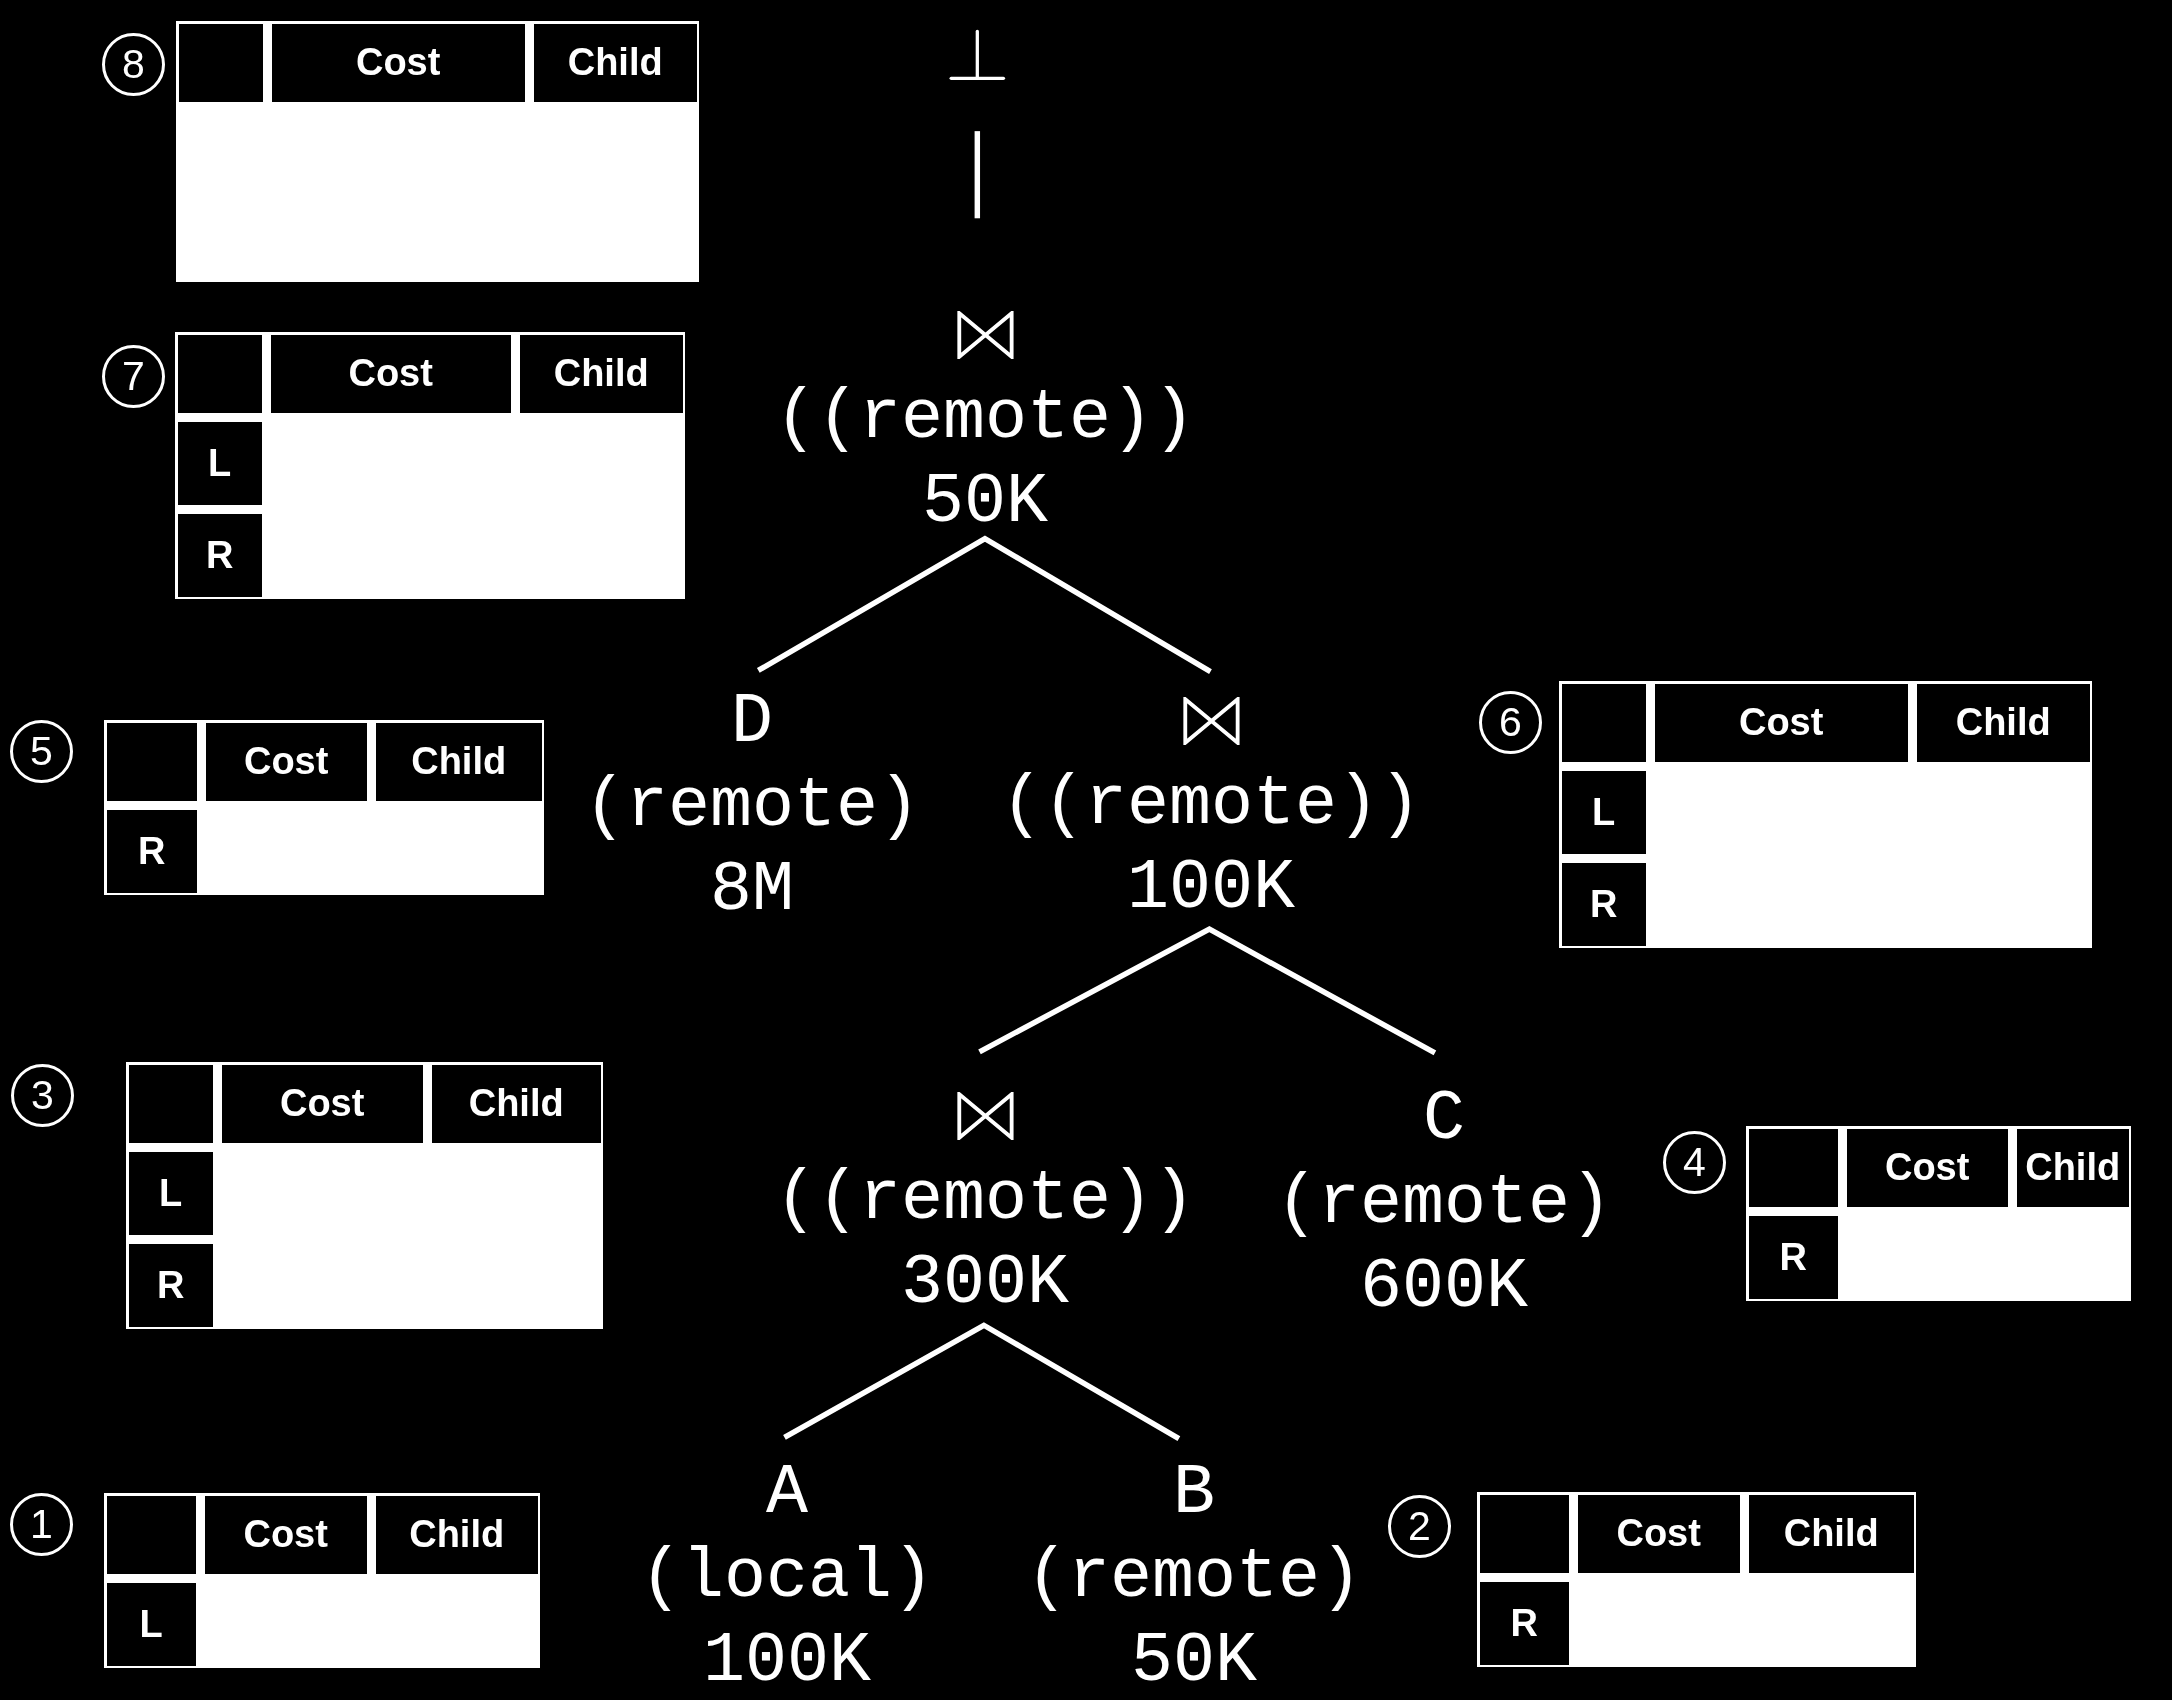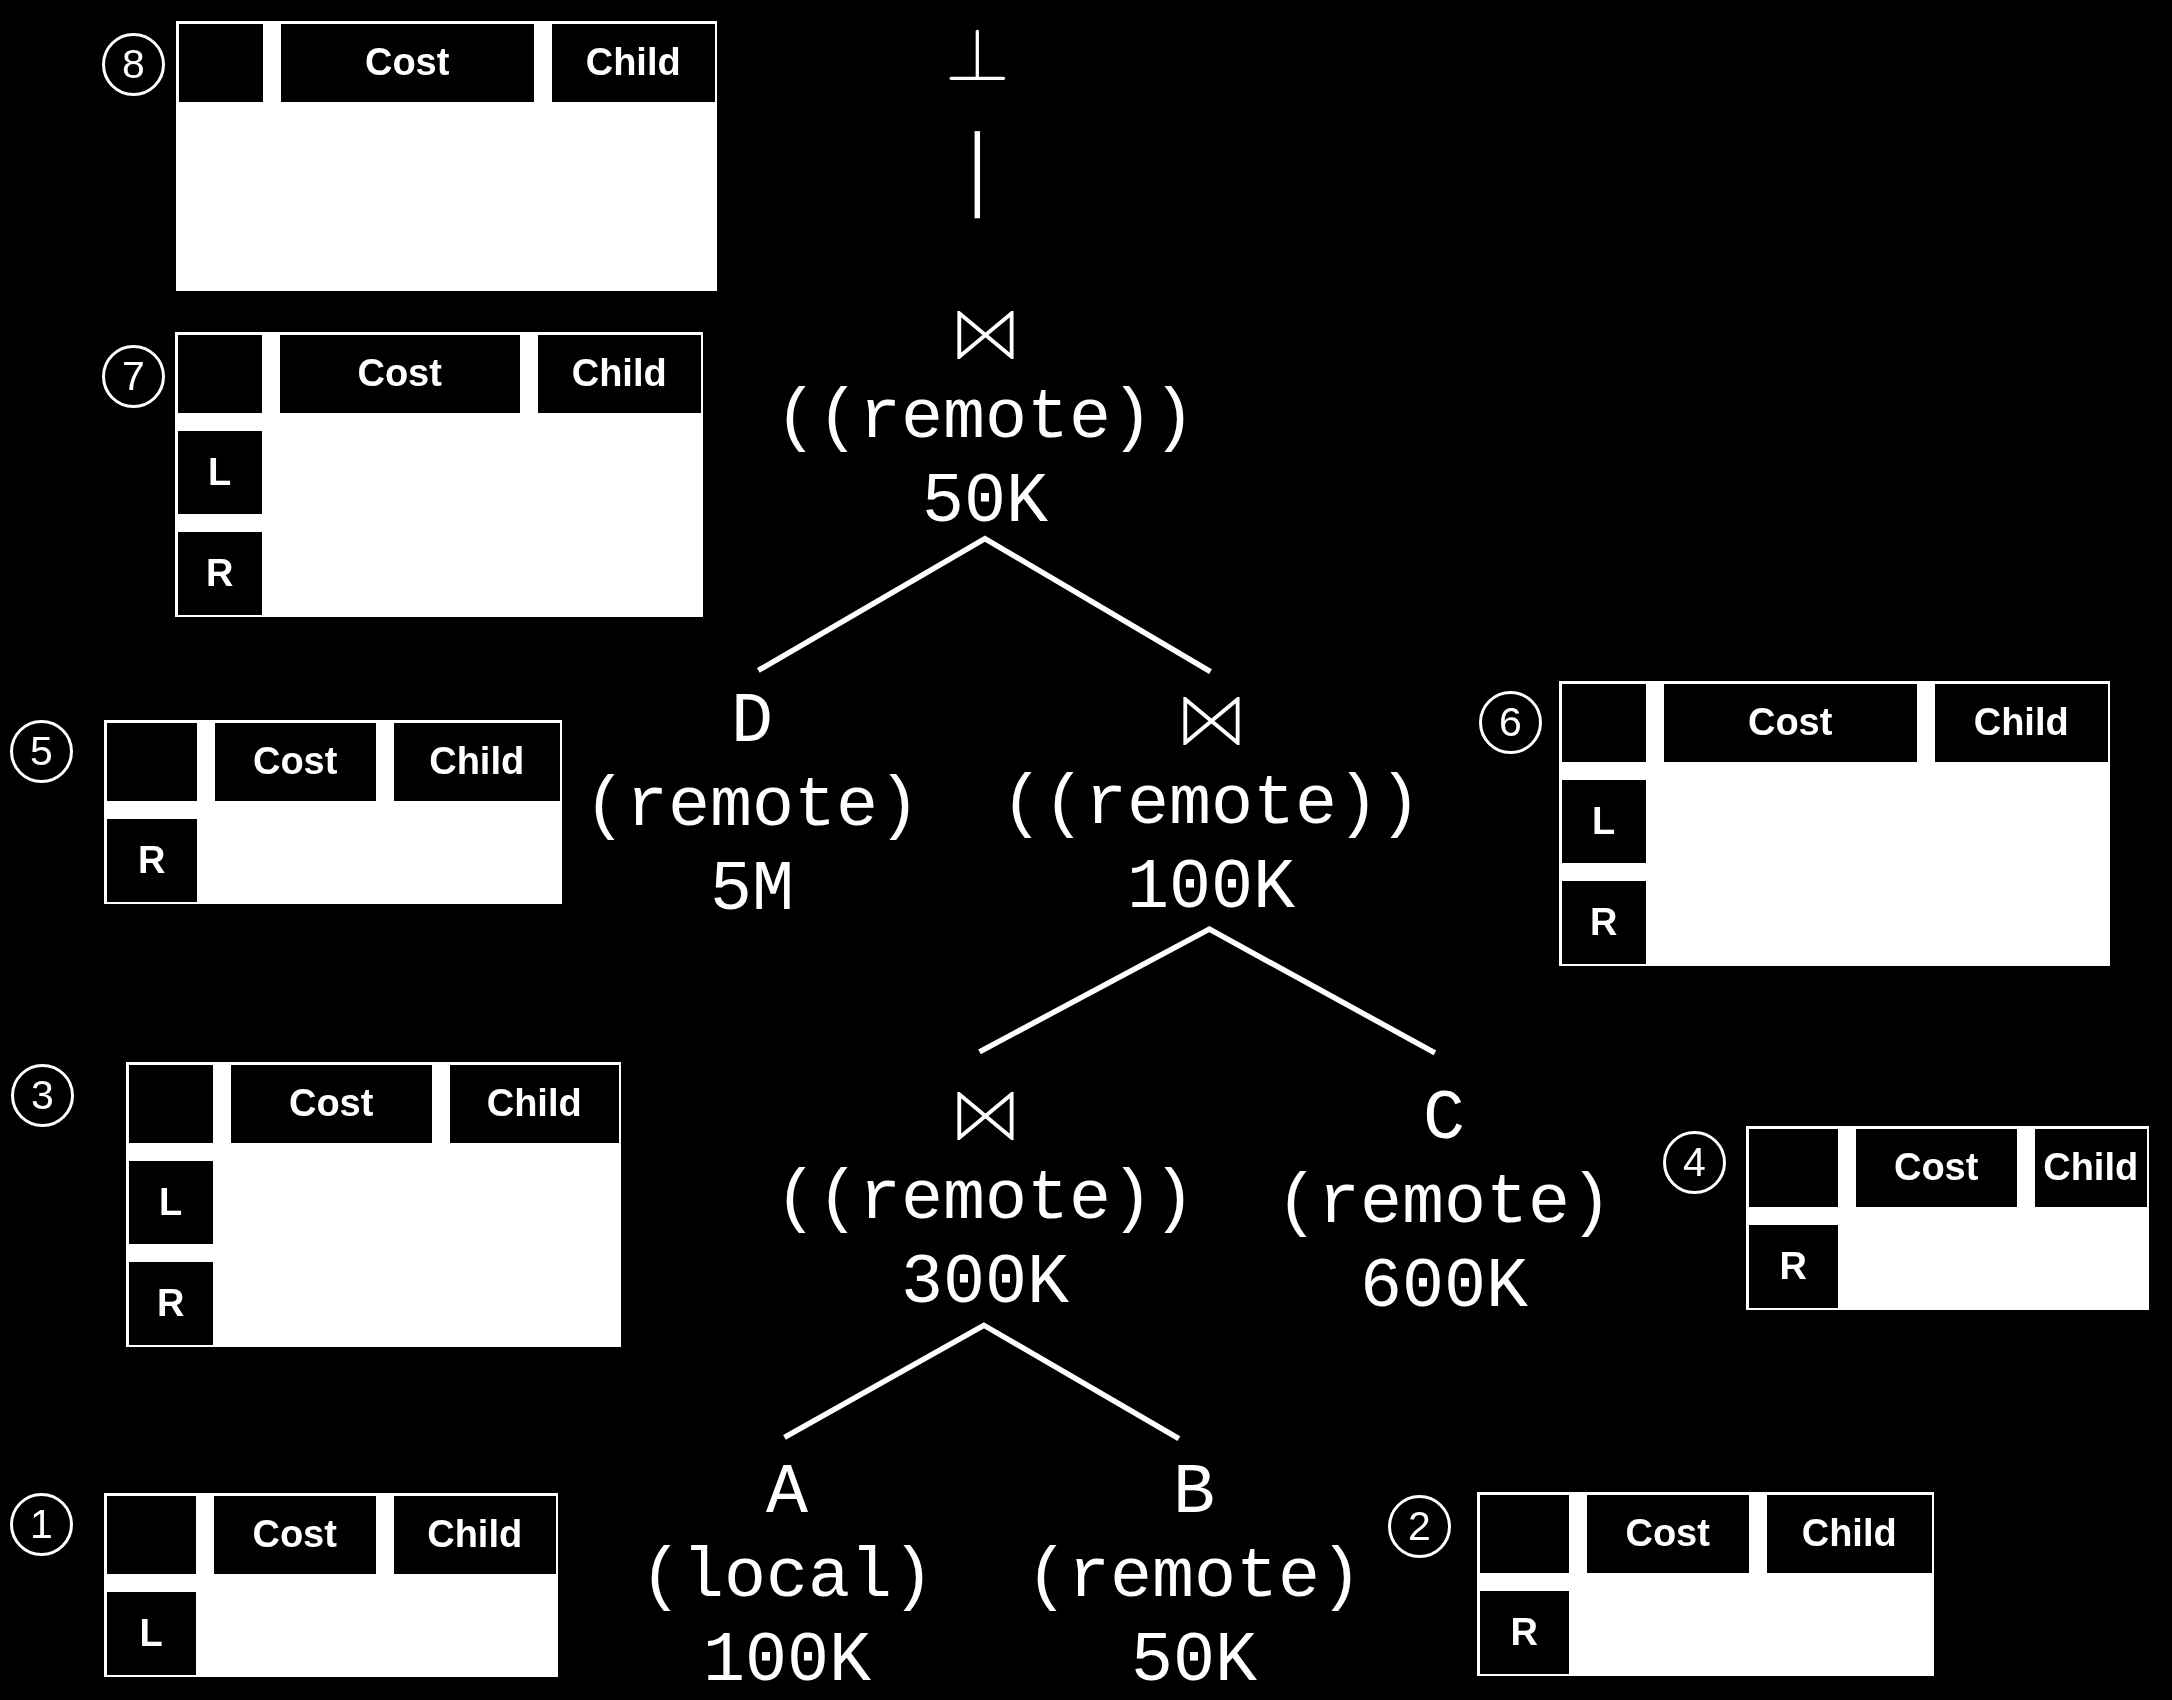--- a/index.html
+++ b/index.html
@@ -39,21 +39,21 @@
   }
   .bowtie { width: 57px; height: 48px; }
   .bowtie path { stroke: #fff; stroke-width: 7; fill: none; stroke-linejoin: miter; }
 
   
   .qtable {
     position: absolute;
     background: #fff;
     padding: 2.7px;
     display: grid;
-    gap: 18px;
+    gap: 9px;
     box-sizing: content-box;
   }
   .cell {
     background: #000;
     color: #fff;
     display: flex;
     align-items: center;
     justify-content: center;
     font-family: "Liberation Sans", sans-serif;
     font-weight: 700;
@@ -102,21 +102,21 @@
           <path d="M100,4 L100,84 L52,44 Z"></path>
         </svg>
     </div>
     <div>((remote))</div>
     <div>50K</div>
   </div>
 
   <div class="node" style="left:752px; top:681px;">
     <div>D</div>
     <div>(remote)</div>
-    <div>5M</div>
+    <div>8M</div>
   </div>
 
   <div class="node" style="left:1211px; top:679px;">
     <div class="sym">
       <svg class="bowtie" viewBox="0 0 104 88">
           <path d="M4,4 L4,84 L52,44 Z"></path>
           <path d="M100,4 L100,84 L52,44 Z"></path>
         </svg>
     </div>
     <div>((remote))</div>

